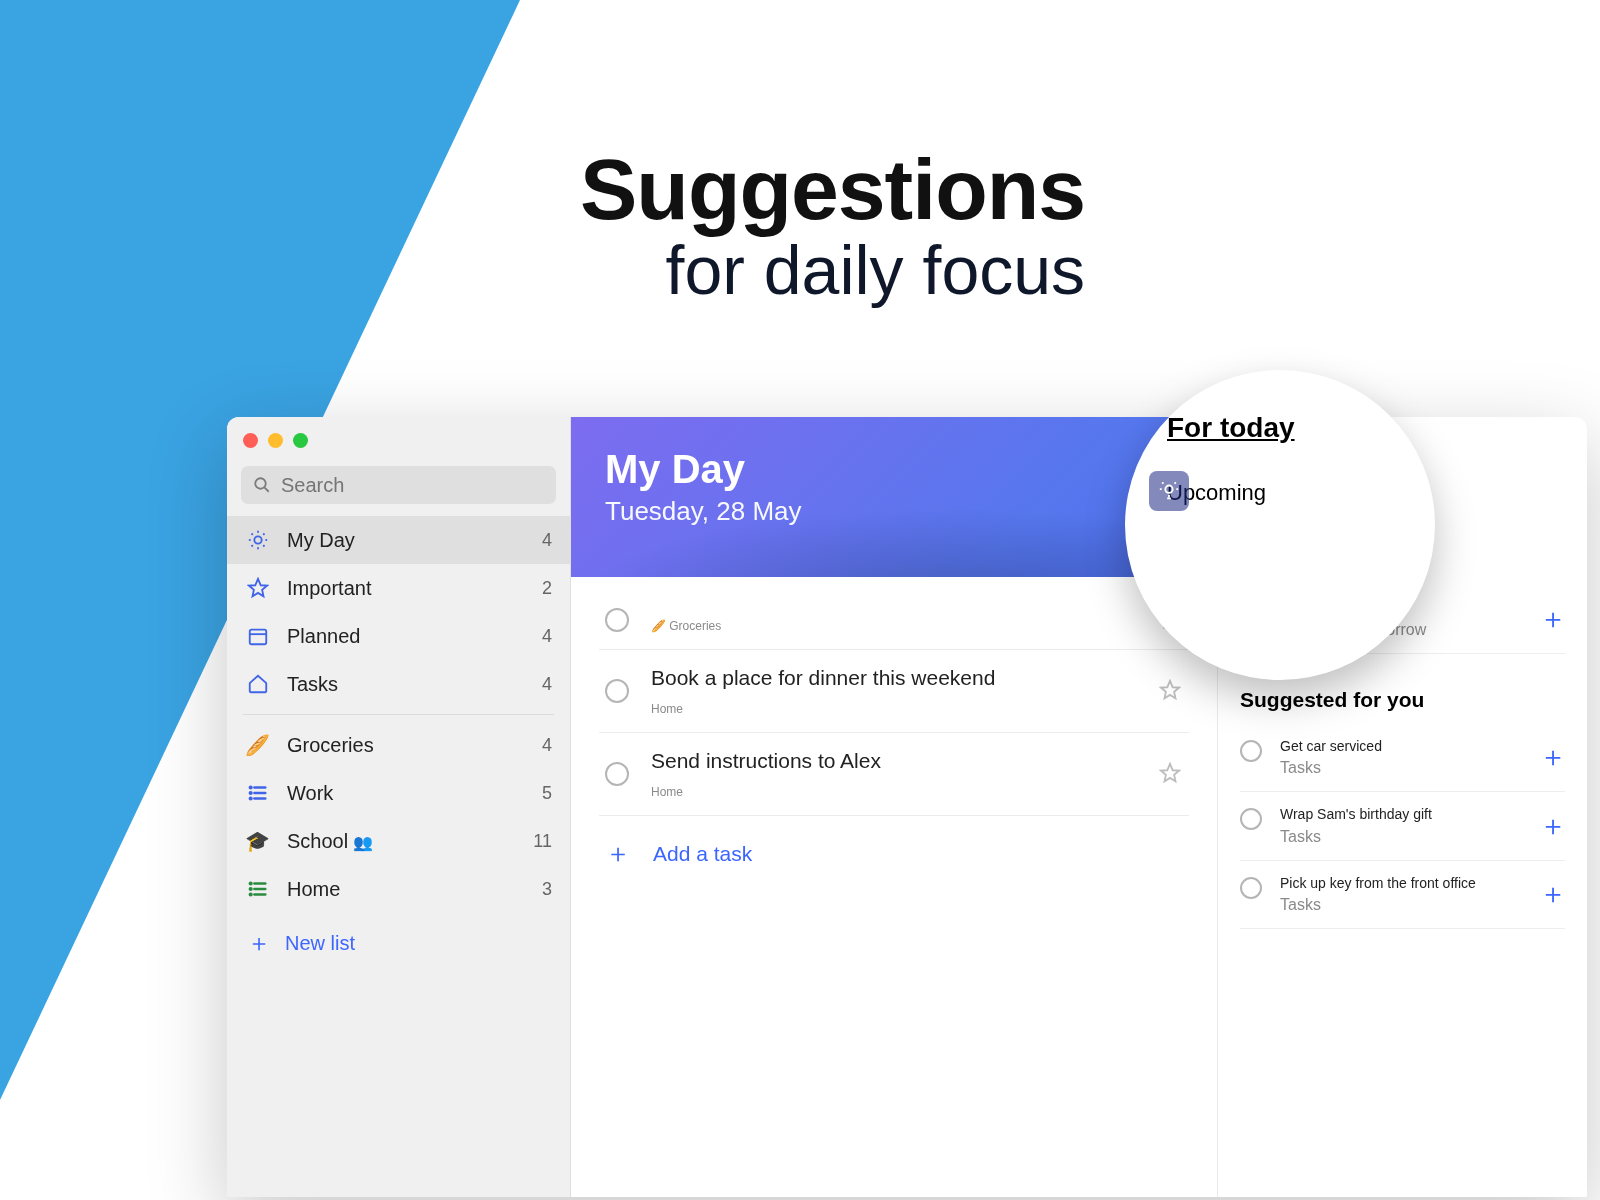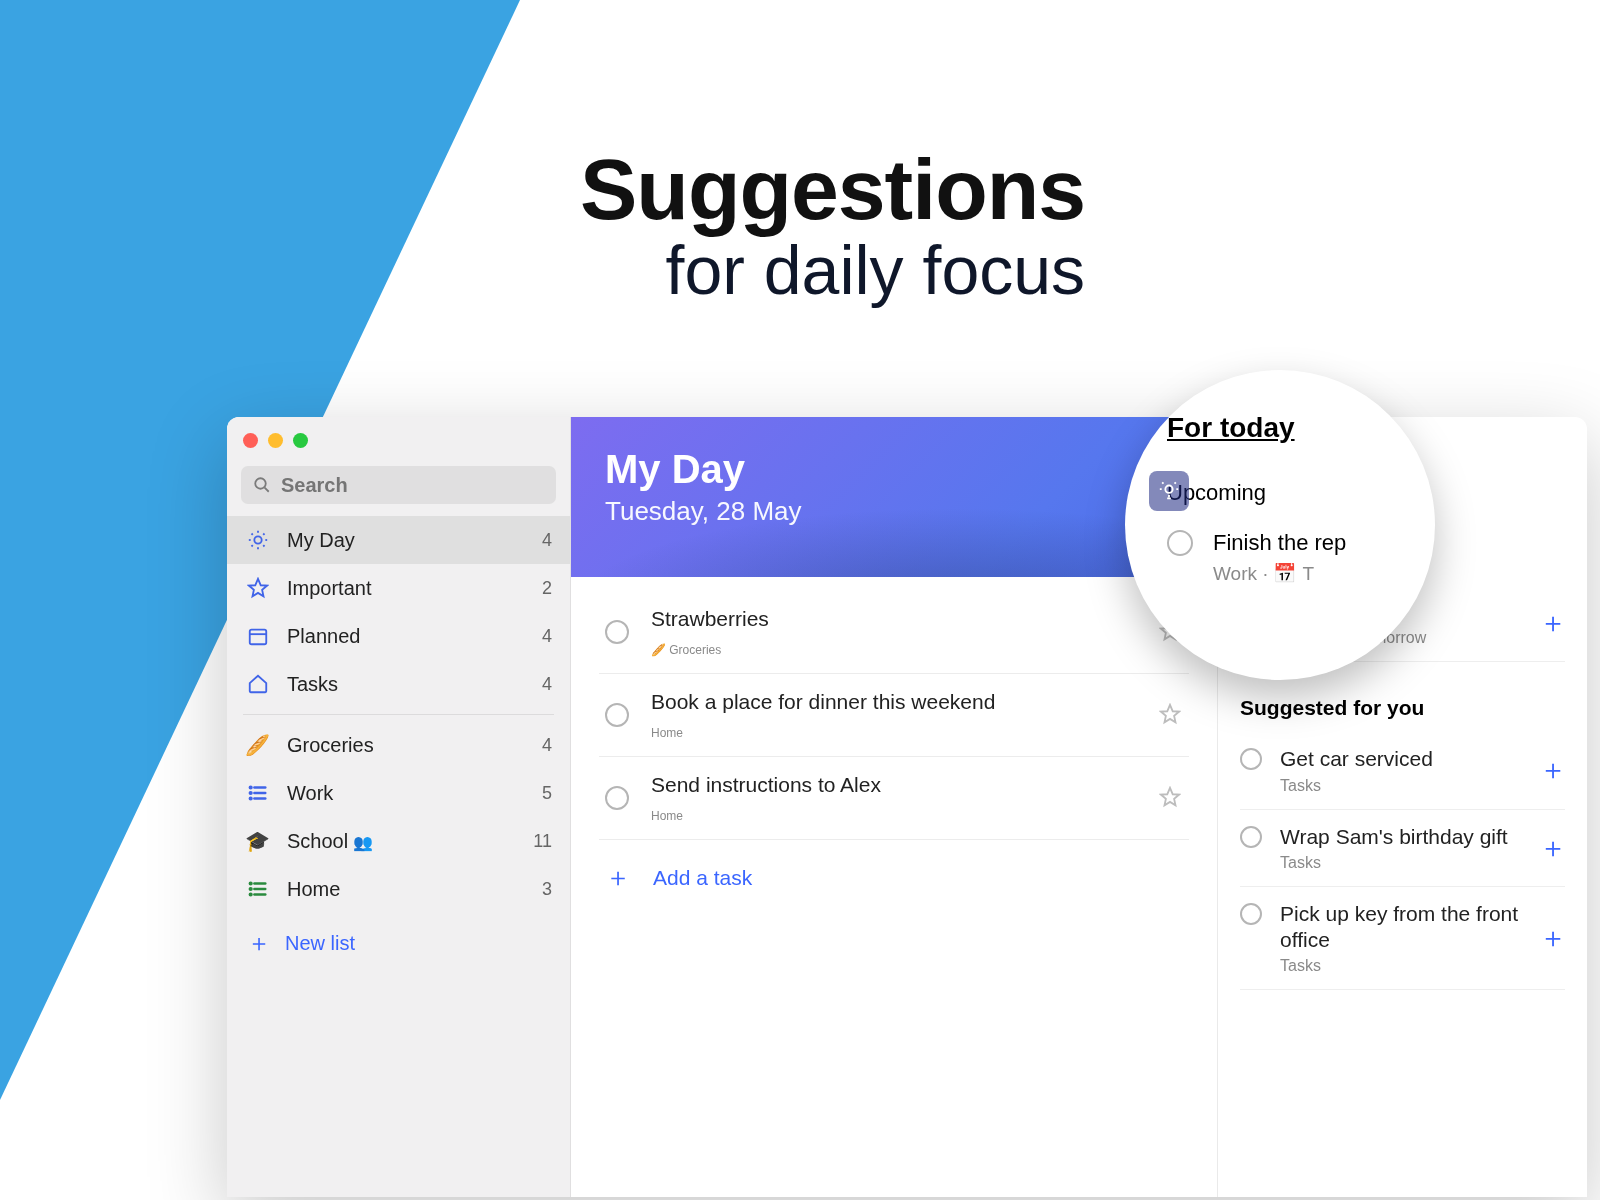--- a/index.html
+++ b/index.html
@@ -11,21 +11,21 @@
   .hero h2 { font-size: 68px; font-weight: 300; color: #0f172a; margin-top: -8px; }
 
   .app { position: absolute; top: 417px; left: 227px; width: 1360px; height: 780px; background: #fff; border-radius: 12px 12px 0 0; box-shadow: 0 24px 80px rgba(0,0,0,.22); display: flex; overflow: hidden; }
 
   
   .sidebar { width: 344px; background: #f1f0f1; border-right: 1px solid #e0dfe0; display: flex; flex-direction: column; padding-top: 10px; }
   .traffic { display: flex; gap: 10px; padding: 6px 16px 14px 16px; }
   .tl { width: 15px; height: 15px; border-radius: 50%; }
   .tl.red { background: #ff5f57; } .tl.yellow { background: #ffbd2e; } .tl.green { background: #28c940; }
   .search { margin: 4px 14px 12px 14px; height: 38px; background: #e0dfe0; border-radius: 7px; display: flex; align-items: center; padding: 0 12px; color: #777; }
-  .search input { border: none; background: transparent; font-size: 20px; color: #777; outline: none; flex: 1; margin-left: 10px; font-weight: bold; }
+  .search input { border: none; background: transparent; font-size: 20px; color: #777; outline: none; flex: 1; margin-left: 10px; }
   .nav { list-style: none; }
   .nav li { display: flex; align-items: center; height: 48px; padding: 0 18px; font-size: 20px; color: #222; cursor: pointer; }
   .nav li.selected { background: #dfdfdf; }
   .nav li .ic { width: 26px; height: 26px; margin-right: 16px; display: flex; align-items: center; justify-content: center; }
   .nav li .label { flex: 1; }
   .nav li .count { font-size: 18px; color: #666; }
   .nav .divider { height: 1px; background: #dcdbdc; margin: 6px 16px; }
   .newlist { display: flex; align-items: center; color: #3b66ff; padding: 14px 20px; font-size: 20px; cursor: pointer; }
   .newlist .plus { font-size: 24px; margin-right: 14px; }
 
@@ -45,21 +45,21 @@
   .task .star { color: #bdbdbd; width: 24px; height: 24px; }
   .addtask { display: flex; align-items: center; padding: 20px 6px; color: #3b66ff; font-size: 21px; cursor: pointer; }
   .addtask .plus { font-size: 26px; margin-right: 22px; }
 
   
   .right { width: 370px; border-left: 1px solid #eaeaea; padding: 18px 22px; font-size: 18px; }
   .right .sec-title { font-weight: 700; font-size: 21px; margin: 34px 0 12px 0; }
   .sug-item { display: flex; align-items: flex-start; padding: 14px 0; border-bottom: 1px solid #eee; position: relative; }
   .sug-item .circle { margin-top: 2px; width: 22px; height: 22px; border-width: 2px; margin-right: 18px; }
   .sug-item .s-body { flex: 1; }
-  .sug-item .s-title { font-size: 21px; color: #222; line-height: 1.25; }
+  .sug-item .s-title { font-size: 14px; color: #222; line-height: 1.25; }
   .sug-item .s-sub { font-size: 16px; color: #8a8a8a; margin-top: 4px; }
   .sug-item .plus { position: absolute; right: -2px; top: 50%; transform: translateY(-50%); font-size: 28px; color: #3b66ff; }
 
   
   .bubble { position: absolute; top: 370px; left: 1125px; width: 310px; height: 310px; border-radius: 50%; background: #fff; box-shadow: 0 18px 40px rgba(0,0,0,.25); padding: 42px 30px 0 42px; overflow: hidden; }
   .bubble .b-title { font-size: 28px; font-weight: 700; text-decoration: underline; }
   .bubble .b-sec { font-size: 22px; font-weight: 400; margin-top: 36px; }
   .bubble .b-item { display: flex; align-items: flex-start; margin-top: 24px; }
   .bubble .circle { width: 26px; height: 26px; border-width: 2px; margin-right: 20px; flex-shrink: 0; }
   .bubble .bi-title { font-size: 22px; }
@@ -203,21 +203,20 @@
               <line x1="22" y1="10" x2="20" y2="10"></line>
               <line x1="6" y1="4" x2="4.5" y2="2.5"></line>
               <line x1="18" y1="4" x2="19.5" y2="2.5"></line>
             </svg>
         </div>
       </div>
       <div class="tasks">
         <div class="task">
           <span class="circle"></span>
           <div class="body">
-            <div class="t-title">Strawberries</div>
             <div class="t-sub">🥖 Groceries</div>
           </div>
           <span class="star">
               <svg width="22" height="22" viewBox="0 0 24 24" fill="none" stroke="#bdbdbd" stroke-width="2">
                 <polygon points="12 2 15 9 22 9.3 16.5 14 18 21 12 17.3 6 21 7.5 14 2 9.3 9 9"></polygon>
               </svg>
             </span>
         </div>
         <div class="task">
           <span class="circle"></span>
@@ -284,21 +283,14 @@
           <div class="s-sub">Tasks</div>
         </div>
         <span class="plus">＋</span>
       </div>
     </div>
   </div>
 
   <div class="bubble">
     <div class="b-title">For today</div>
     <div class="b-sec">Upcoming</div>
-    <div class="b-item">
-      <span class="circle"></span>
-      <div>
-        <div class="bi-title">Finish the rep</div>
-        <div class="bi-sub">Work · 📅 T</div>
-      </div>
-    </div>
   </div>
 </div>
 
 </body></html>

